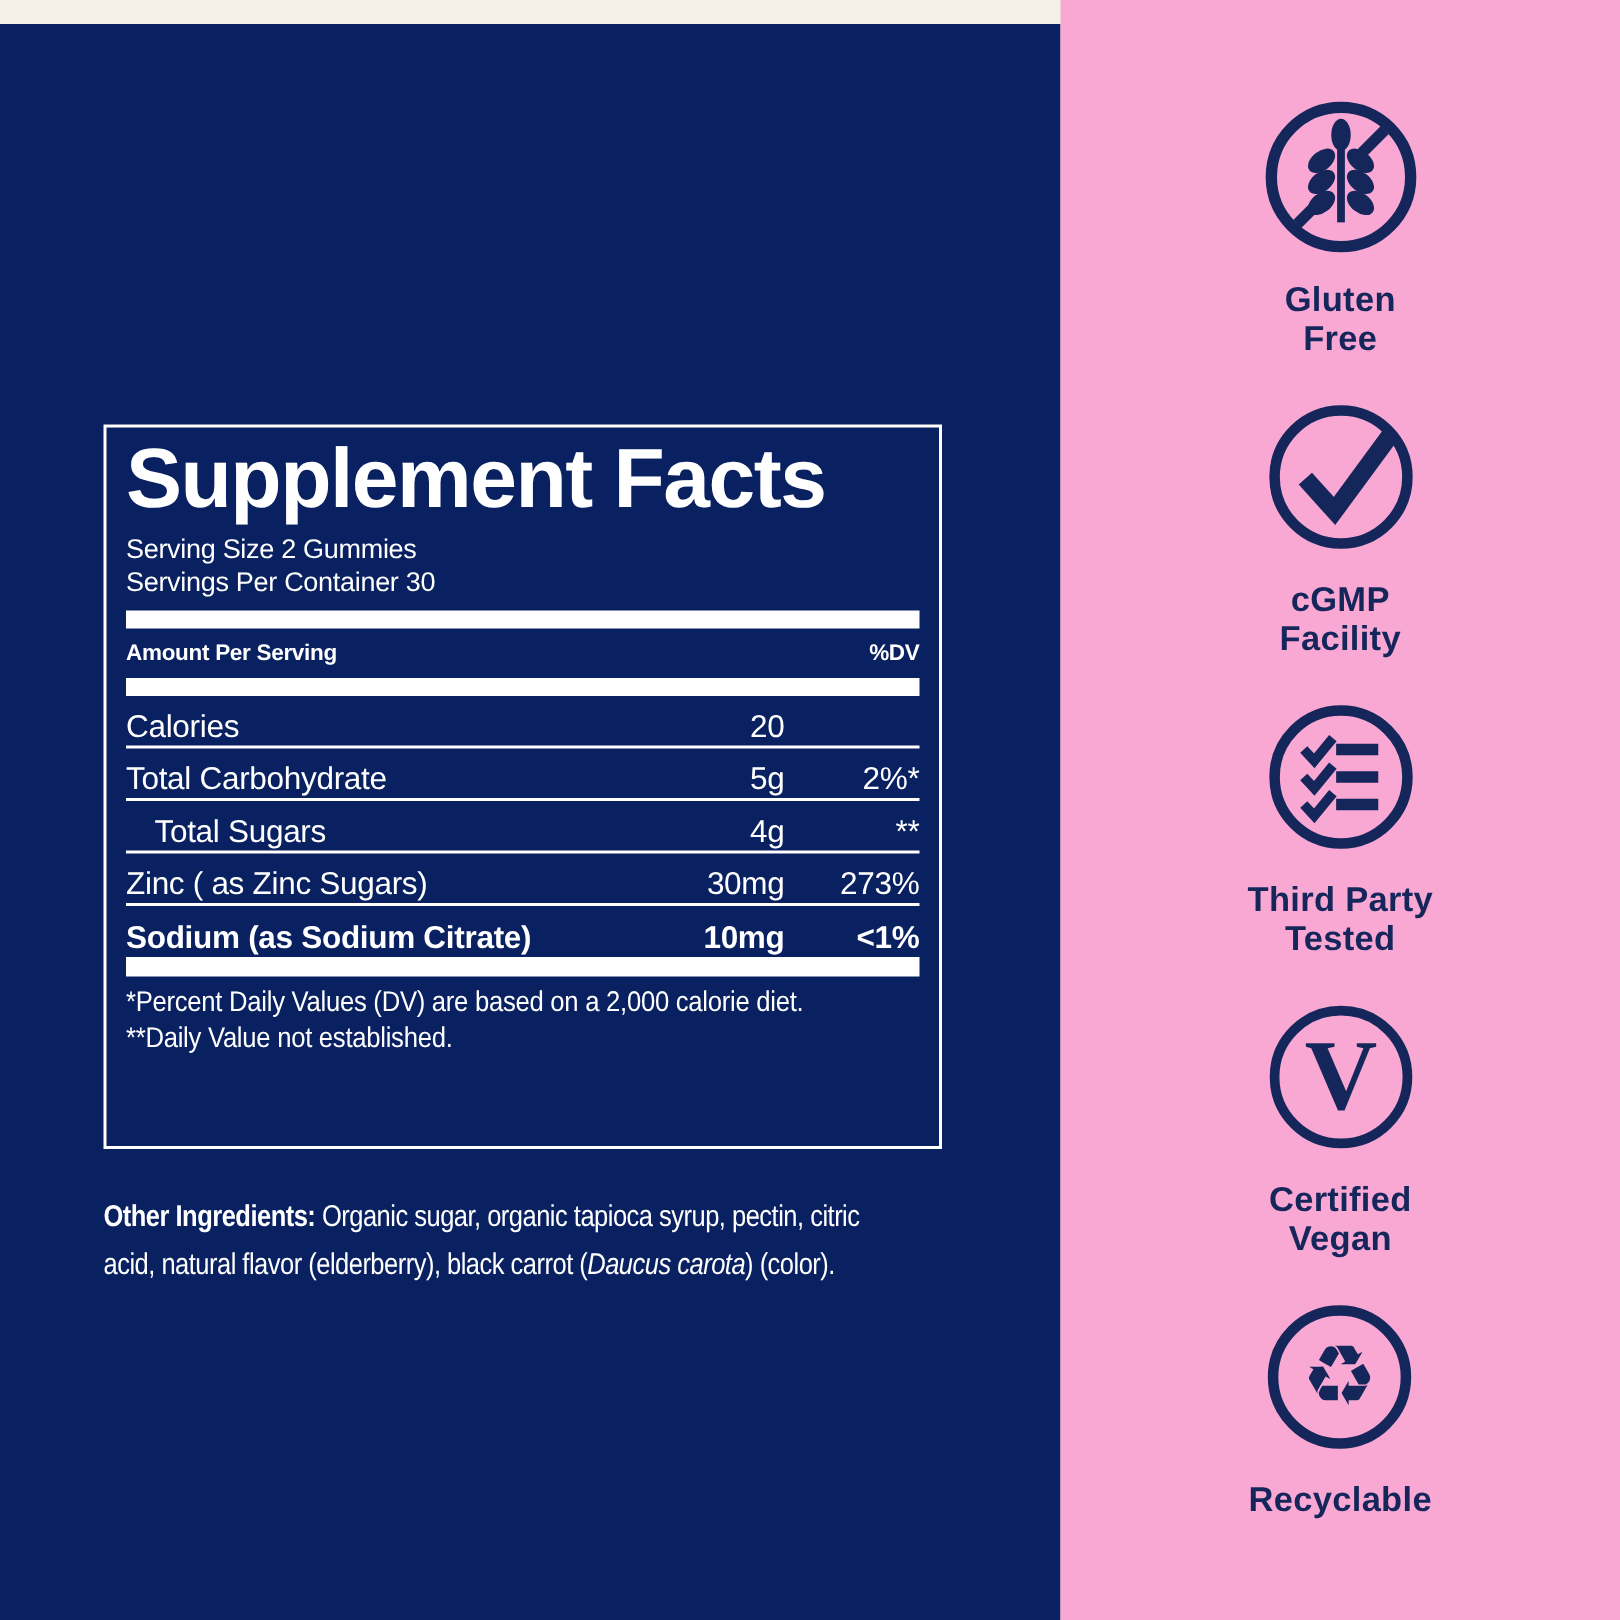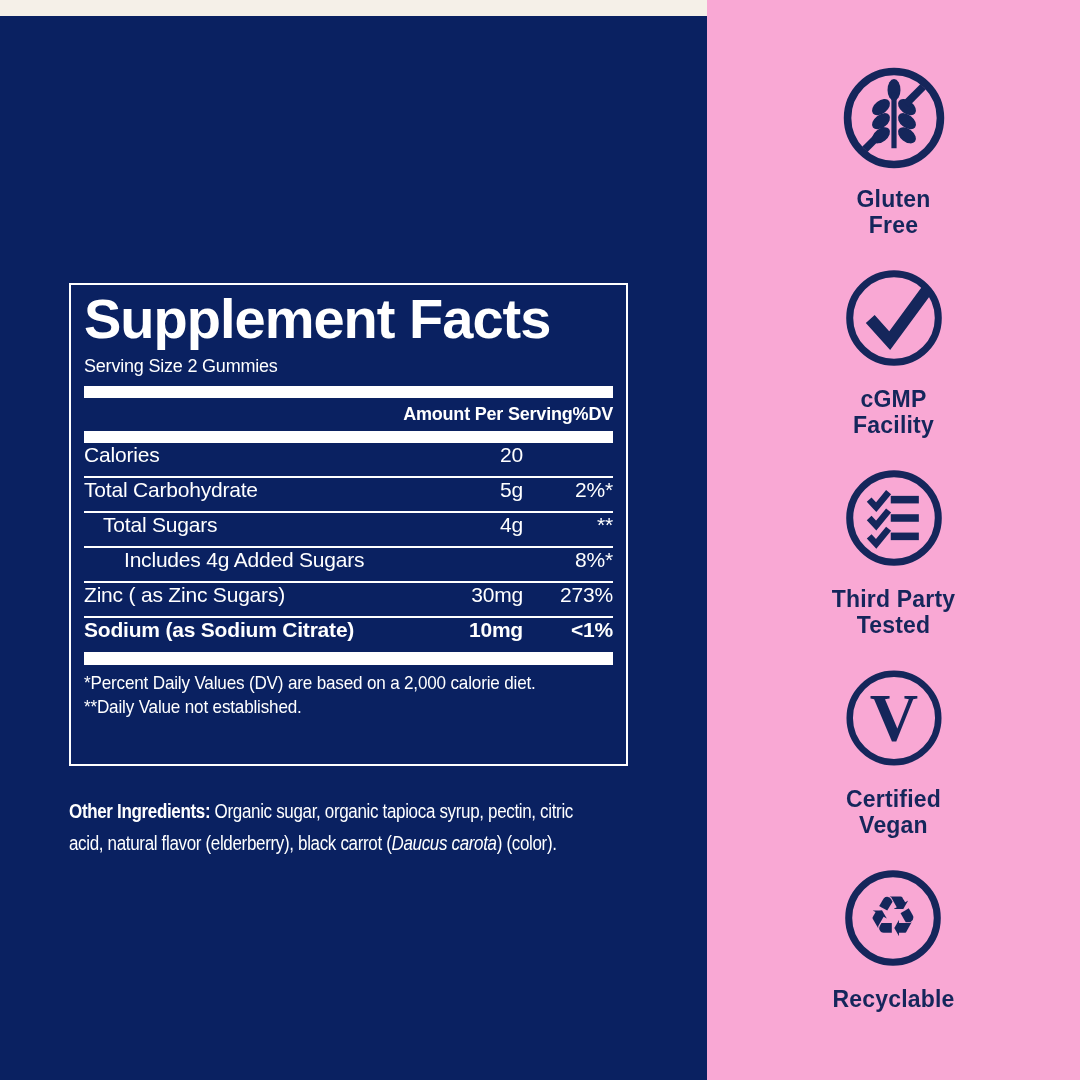--- a/index.html
+++ b/index.html
@@ -25,26 +25,26 @@
     white-space:nowrap;
   }
   .serving { font-size:18px; line-height:1.2; letter-spacing:-0.2px; }
   .serving.first { margin-top:9px; }
 
   .bar { background:#fff; height:12px; }
   .bar.b1 { margin-top:8px; }
   .bar.b3 { height:13px; }
 
   .header-row {
-    display:flex; justify-content:flex-end; align-items:center;
-    height:33px; font-size:18px; font-weight:700; letter-spacing:-0.2px;
+    display:flex; justify-content:space-between; align-items:center;
+    height:33px; font-size:15px; font-weight:700; letter-spacing:-0.2px;
   }
 
   .frow {
-    display:flex; align-items:flex-start; height:33px; font-size:21px;
+    display:flex; align-items:flex-end; height:33px; font-size:21px;
     border-bottom:2.5px solid #fff; letter-spacing:-0.2px;
   }
   .frow:last-child { border-bottom:none; height:34px;font-weight:bold; }
   .frow .nm { flex:1; }
   .frow .nm.ind1 { padding-left:19px; }
   .frow .nm.ind2 { padding-left:40px; }
   .frow .amt { width:105px; text-align:right; }
   .frow .dvc { width:90px; text-align:right; }
 
   .fnote {
@@ -80,20 +80,21 @@
 <body>
 
 <div class="canvas">
 
   <div class="panel-left">
 
     <div class="facts-box">
       <div class="facts-title">Supplement Facts</div>
 
       <div class="serving first">Serving Size 2 Gummies</div>
+      <div class="serving">Servings Per Container 30</div>
 
       <div class="bar b1"></div>
 
       <div class="header-row">
         <span>Amount Per Serving</span>
         <span>%DV</span>
       </div>
 
       <div class="bar"></div>
 
@@ -105,25 +106,20 @@
         </div>
         <div class="frow">
           <span class="nm">Total Carbohydrate</span>
           <span class="amt">5g</span>
           <span class="dvc">2%*</span>
         </div>
         <div class="frow">
           <span class="nm ind1">Total Sugars</span>
           <span class="amt">4g</span>
           <span class="dvc">**</span>
-        </div>
-        <div class="frow">
-          <span class="nm ind2">Includes 4g Added Sugars</span>
-          <span class="amt"></span>
-          <span class="dvc">8%*</span>
         </div>
         <div class="frow">
           <span class="nm">Zinc ( as Zinc Sugars)</span>
           <span class="amt">30mg</span>
           <span class="dvc">273%</span>
         </div>
         <div class="frow">
           <span class="nm">Sodium (as Sodium Citrate)</span>
           <span class="amt">10mg</span>
           <span class="dvc">&lt;1%</span>

